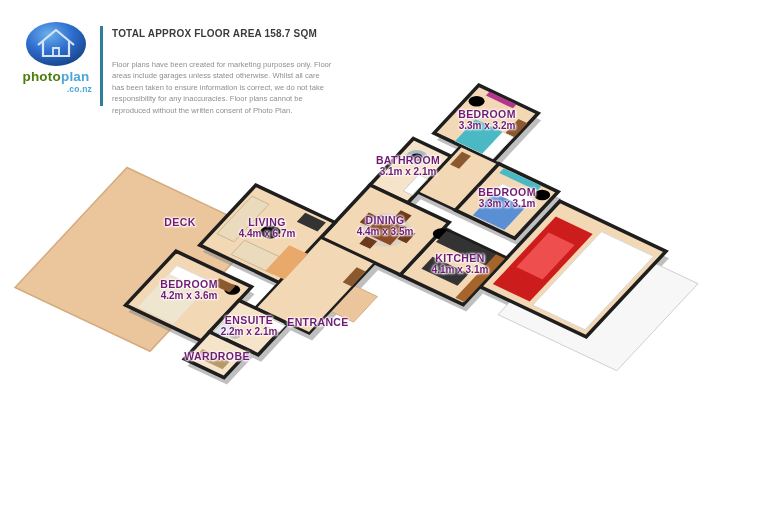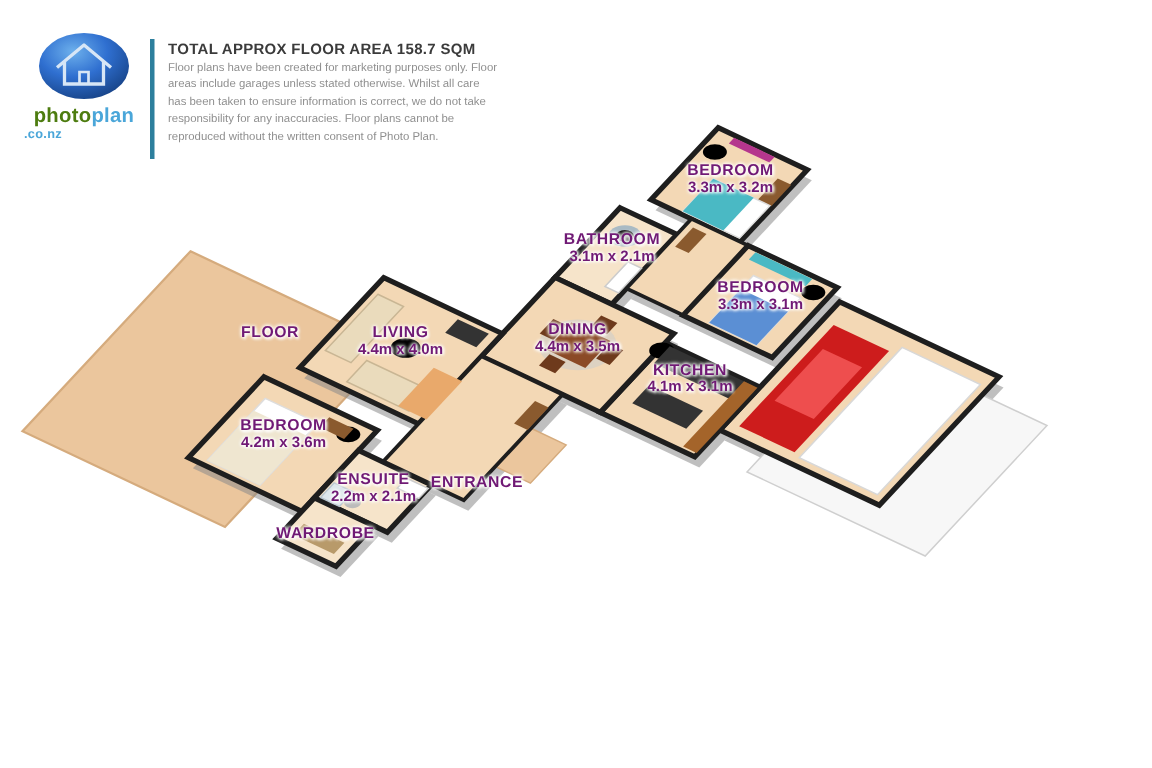--- a/index.html
+++ b/index.html
@@ -8,25 +8,25 @@
     background:#ffffff;
     font-family:"Liberation Sans", sans-serif;
   }
   
   .header{position:absolute;left:0;top:0;width:768px;height:140px;}
   .logo-box{position:absolute;left:16px;top:20px;width:80px;text-align:center;}
   .logo-mark{display:block;margin:0 auto;}
   .wordmark{margin-top:2px;font-size:13.5px;font-weight:bold;letter-spacing:.2px;line-height:1;}
   .wm-photo{color:#4d7c0f;}
   .wm-plan{color:#4aa6d9;}
-  .wm-tld{display:block;font-size:8.5px;color:#4aa6d9;text-align:left;padding-right:4px;margin-top:1px;font-weight:bold;}
+  .wm-tld{display:block;font-size:8.5px;color:#4aa6d9;text-align:right;padding-right:4px;margin-top:1px;font-weight:bold;}
   .divider{position:absolute;left:100px;top:26px;width:3px;height:80px;background:#2d7f9d;}
   .title-block{position:absolute;left:112px;top:28px;width:300px;}
   .plan-title{font-size:16px;font-weight:800;color:#3b3b3b;letter-spacing:.3px;margin:0 0 3px 0;}
-  .plan-subtitle{font-size:10px;font-weight:bold;color:#3b3b3b;letter-spacing:.2px;margin:0 0 0 0;}
+  .plan-subtitle{font-size:10px;font-weight:bold;color:#3b3b3b;letter-spacing:.2px;margin:0 0 20px 0;}
   .plan-disclaimer{font-size:7.6px;color:#8f8f8f;width:220px;line-height:1.5;}
   
   #plan-wrap{position:absolute;left:0;top:0;width:768px;height:512px;}
   #plan-svg{position:absolute;left:0;top:0;}
   .room-label{
     position:absolute;transform:translate(-50%,-50%);
     text-align:center;white-space:nowrap;
     color:#701a75;font-weight:bold;line-height:1.18;
     text-shadow:0 0 3px #fff,0 0 3px #fff,0 0 2px #fff,1px 1px 2px #fff;
     pointer-events:none;
@@ -104,46 +104,46 @@
       <polygon points="169.1,273.8 204.2,290.4 173.4,323.4 138.3,306.8" stroke-linejoin="miter" fill="#efe6d0"></polygon>
       <ellipse cx="232.2" cy="289.6" rx="8.0" ry="5.2"></ellipse>
       <polygon points="219.5,278.2 235.7,285.8 229.4,292.6 213.2,284.9" stroke-linejoin="miter" fill="#8a5a2e"></polygon>
       <polygon points="271.1,318.8 285.5,325.6 279.2,332.3 264.8,325.5" stroke-linejoin="miter" fill="#ffffff" stroke="#ccc" stroke-width="1"></polygon>
       <ellipse cx="235.0" cy="335.2" rx="5.6" ry="3.6" fill="#bbb"></ellipse>
       <polygon points="222.8,321.9 235.4,327.8 226.3,337.6 213.7,331.6" stroke-linejoin="miter" fill="#dde7ec" stroke="#b9c6cf" stroke-width="1"></polygon>
       <polygon points="202.6,349.1 229.6,361.8 222.6,369.3 195.6,356.6" stroke-linejoin="miter" fill="#b89a6a"></polygon>
     </svg>
 
   <div class="room-label" style="left: 180px; top: 222px;">
-    <span class="rl-name">FLOOR</span>
+    <span class="rl-name">DECK</span>
 
   </div>
   <div class="room-label" style="left: 487px; top: 120px;">
     <span class="rl-name">BEDROOM</span>
     <span class="rl-dims">3.3m x 3.2m</span>
   </div>
   <div class="room-label" style="left: 408px; top: 166px;">
     <span class="rl-name">BATHROOM</span>
     <span class="rl-dims">3.1m x 2.1m</span>
   </div>
   <div class="room-label" style="left: 507px; top: 198px;">
     <span class="rl-name">BEDROOM</span>
     <span class="rl-dims">3.3m x 3.1m</span>
   </div>
   <div class="room-label" style="left: 385px; top: 226px;">
     <span class="rl-name">DINING</span>
     <span class="rl-dims">4.4m x 3.5m</span>
   </div>
-  <div class="room-label" style="left: 460px; top: 253px;">
+  <div class="room-label" style="left: 460px; top: 264px;">
     <span class="rl-name">KITCHEN</span>
     <span class="rl-dims">4.1m x 3.1m</span>
   </div>
   <div class="room-label" style="left: 267px; top: 228px;">
     <span class="rl-name">LIVING</span>
-    <span class="rl-dims">4.4m x 4.0m</span>
+    <span class="rl-dims">4.4m x 6.7m</span>
   </div>
   <div class="room-label" style="left: 318px; top: 282px; margin-top: 40px;">
     <span class="rl-name">ENTRANCE</span>
 
   </div>
   <div class="room-label" style="left: 189px; top: 290px;">
     <span class="rl-name">BEDROOM</span>
     <span class="rl-dims">4.2m x 3.6m</span>
   </div>
   <div class="room-label" style="left: 249px; top: 326px;">

